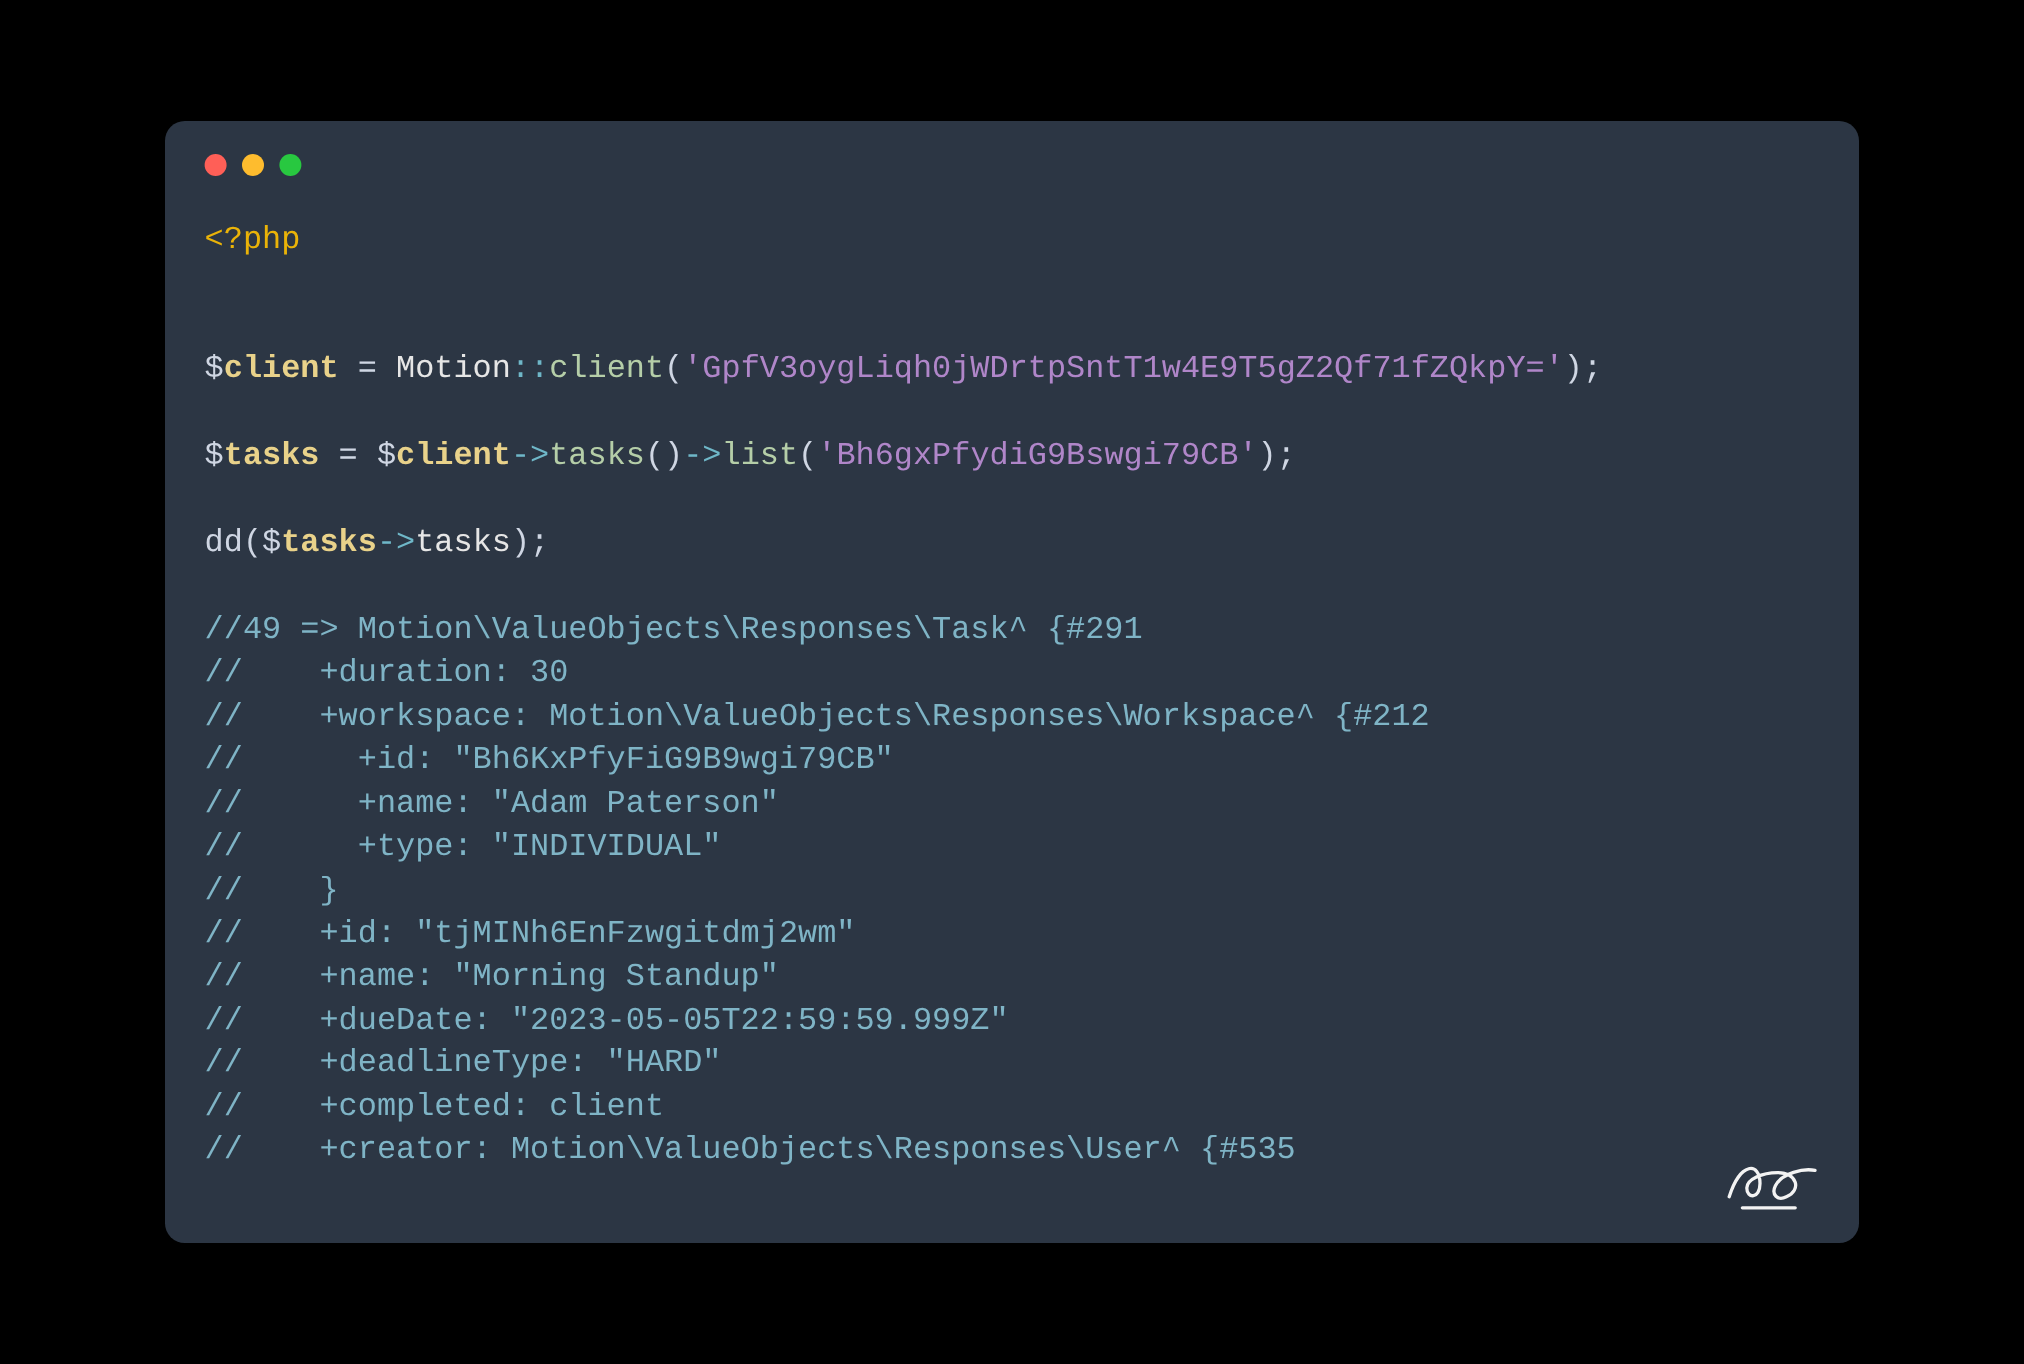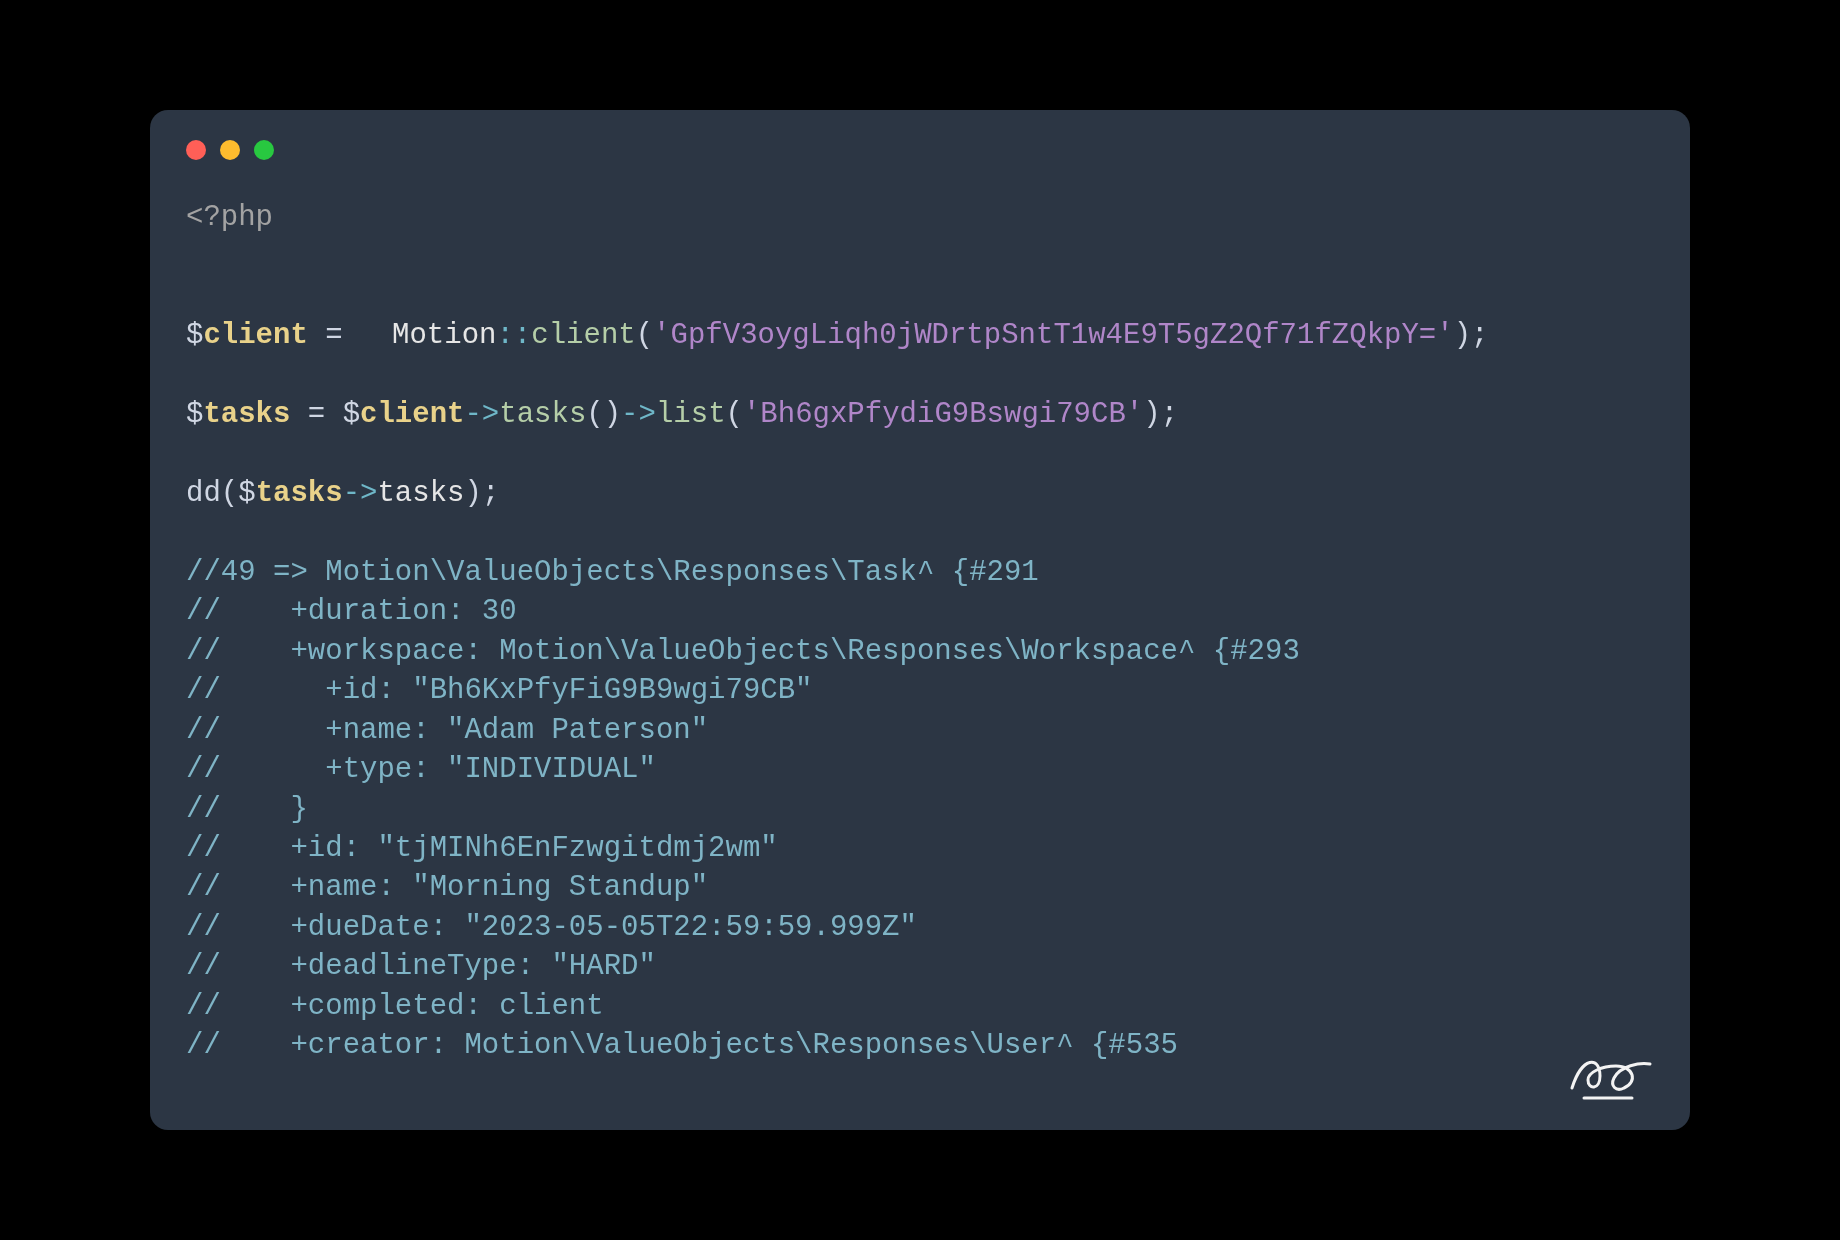--- a/index.html
+++ b/index.html
@@ -50,29 +50,29 @@
       line-height: 1.36;
       color: #e6e6e6;
       white-space: pre;
       font-family: inherit;
     }
 
     
     .t-sigil   { color: #cfd6e3; }           
     .t-var     { color: #e9d28a; font-weight: 700; } 
     .t-op      { color: #cfd6e3; }           
-    .t-class   { color: #e6e6e6; margin-left: 32px; }           
+    .t-class   { color: #e6e6e6; }           
     .t-scope   { color: #6fb7c8; }           
     .t-fn      { color: #b5cea8; }           
     .t-call    { color: #cfd6e3; font-family: Liberation Mono, monospace; }           
     .t-paren   { color: #cfd6e3; }
     .t-semi    { color: #cfd6e3; }
     .t-str     { color: #b086c9; }           
     .t-comm    { color: #7fb4c6; margin-top: 44px; }           
-    .t-open    { color: #a3a3a3; }           
+    .t-open    { color: #eab308; }           
     .t-arrow   { color: #6fb7c8; }
     .t-plain   { color: #e6e6e6; }
 
     .signature {
       position: absolute;
       bottom: 26px;
       right: 34px;
       color: #f3f3f3;
       font-family: Georgia, "Times New Roman", serif;
     }
@@ -93,21 +93,21 @@
 
 
 <span class="t-sigil">$</span><span class="t-var">client</span><span class="t-op"> = </span><span class="t-class">Motion</span><span class="t-scope">::</span><span class="t-fn">client</span><span class="t-paren">(</span><span class="t-str">'</span><span class="t-str">GpfV3oygLiqh0jWDrtpSntT1w4E9T5gZ2Qf71fZQkpY=</span><span class="t-str">'</span><span class="t-paren">)</span><span class="t-semi">;</span>
 
 <span class="t-sigil">$</span><span class="t-var">tasks</span><span class="t-op"> = </span><span class="t-sigil">$</span><span class="t-var">client</span><span class="t-arrow">-&gt;</span><span class="t-fn">tasks</span><span class="t-paren">()</span><span class="t-arrow">-&gt;</span><span class="t-fn">list</span><span class="t-paren">(</span><span class="t-str">'</span><span class="t-str">Bh6gxPfydiG9Bswgi79CB</span><span class="t-str">'</span><span class="t-paren">)</span><span class="t-semi">;</span>
 
 <span class="t-call">dd</span><span class="t-paren">(</span><span class="t-sigil">$</span><span class="t-var">tasks</span><span class="t-arrow">-&gt;</span><span class="t-plain">tasks</span><span class="t-paren">)</span><span class="t-semi">;</span>
 
 <span class="t-comm">//49 =&gt; Motion\ValueObjects\Responses\Task^ {#291</span>
 <span class="t-comm">//    +duration: 30</span>
-<span class="t-comm">//    +workspace: Motion\ValueObjects\Responses\Workspace^ {#293</span>
+<span class="t-comm">//    +workspace: Motion\ValueObjects\Responses\Workspace^ {#212</span>
 <span class="t-comm">//      +id: "Bh6KxPfyFiG9B9wgi79CB"</span>
 <span class="t-comm">//      +name: "Adam Paterson"</span>
 <span class="t-comm">//      +type: "INDIVIDUAL"</span>
 <span class="t-comm">//    }</span>
 <span class="t-comm">//    +id: "tjMINh6EnFzwgitdmj2wm"</span>
 <span class="t-comm">//    +name: "Morning Standup"</span>
 <span class="t-comm">//    +dueDate: "2023-05-05T22:59:59.999Z"</span>
 <span class="t-comm">//    +deadlineType: "HARD"</span>
 <span class="t-comm">//    +completed: client</span>
 <span class="t-comm">//    +creator: Motion\ValueObjects\Responses\User^ {#535</span></pre>

